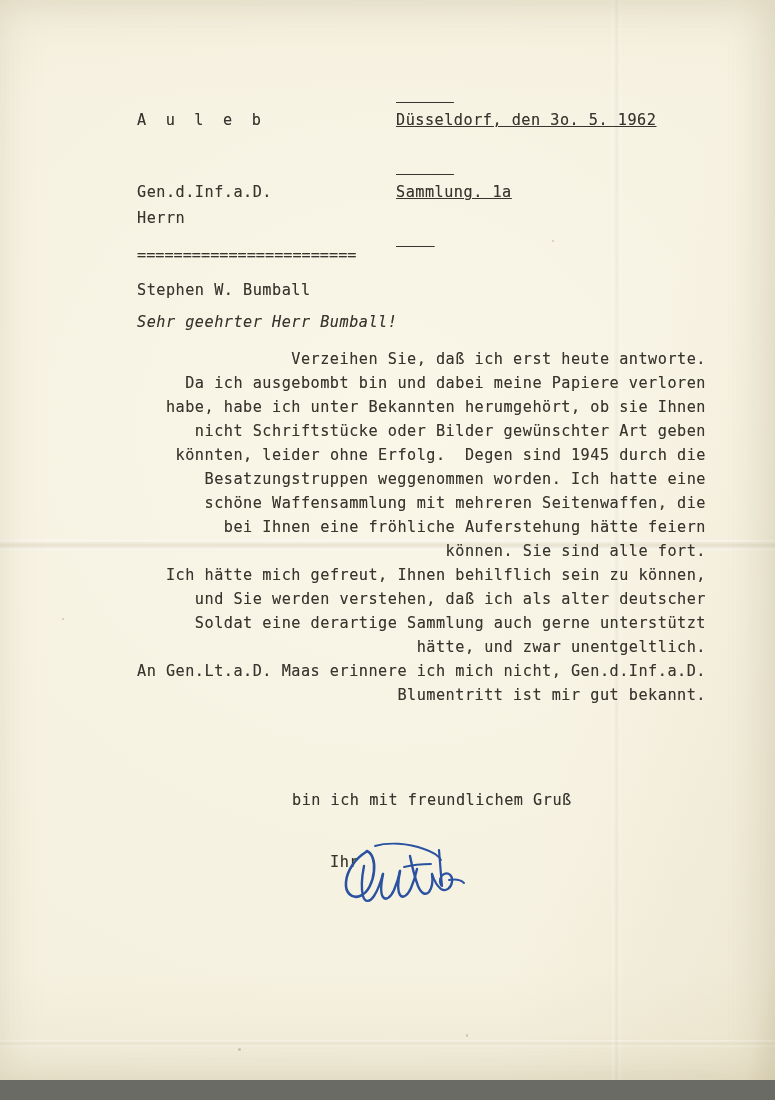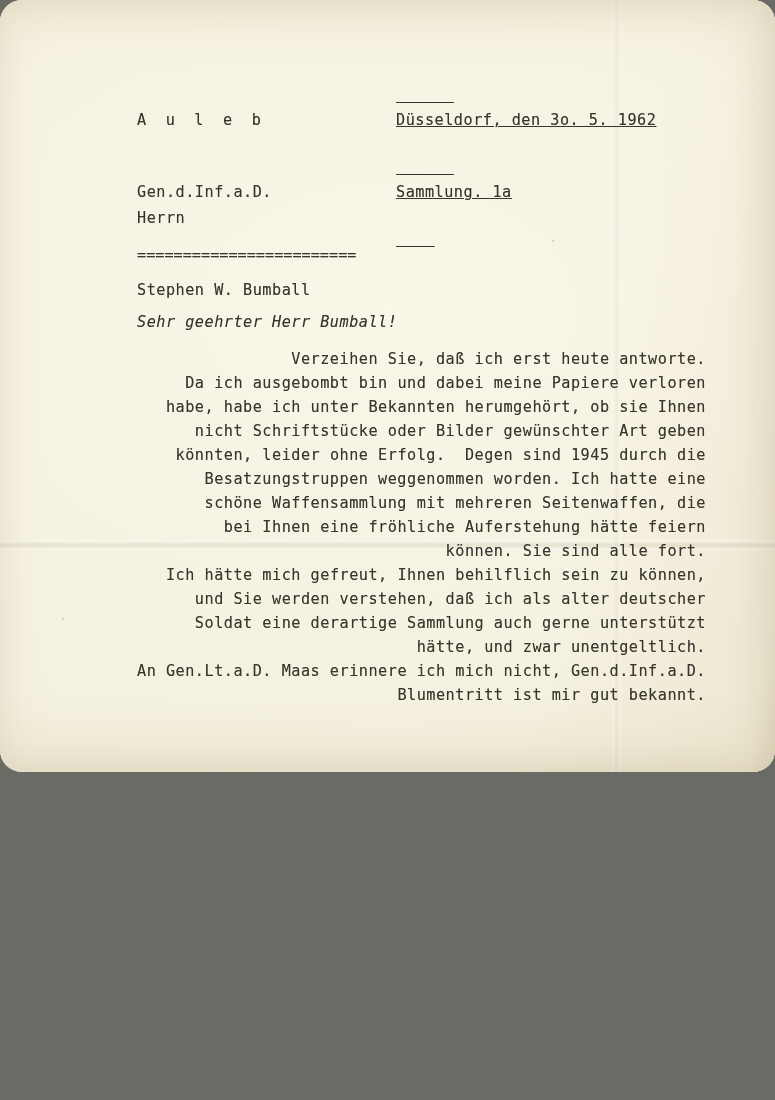--- a/index.html
+++ b/index.html
@@ -4,25 +4,24 @@
 <style>
   html, body {
     margin: 0;
     padding: 0;
     background: #6b6b66;
   }
 
   #page {
     position: relative;
     width: 775px;
-    height: 772px;
+    height: 1080px;
     overflow: hidden;
     background: #f7f3e4;
     font-family: "DejaVu Sans Mono", "Liberation Mono", monospace;
-    border-radius: 22px;
   }
 
   
   .paper-base {
     position: absolute;
     inset: 0;
     background:
       radial-gradient(ellipse 120% 80% at 50% 40%, #faf6e8 0%, #f6f2e2 55%, #f2eedc 100%);
   }
   .paper-warm {

